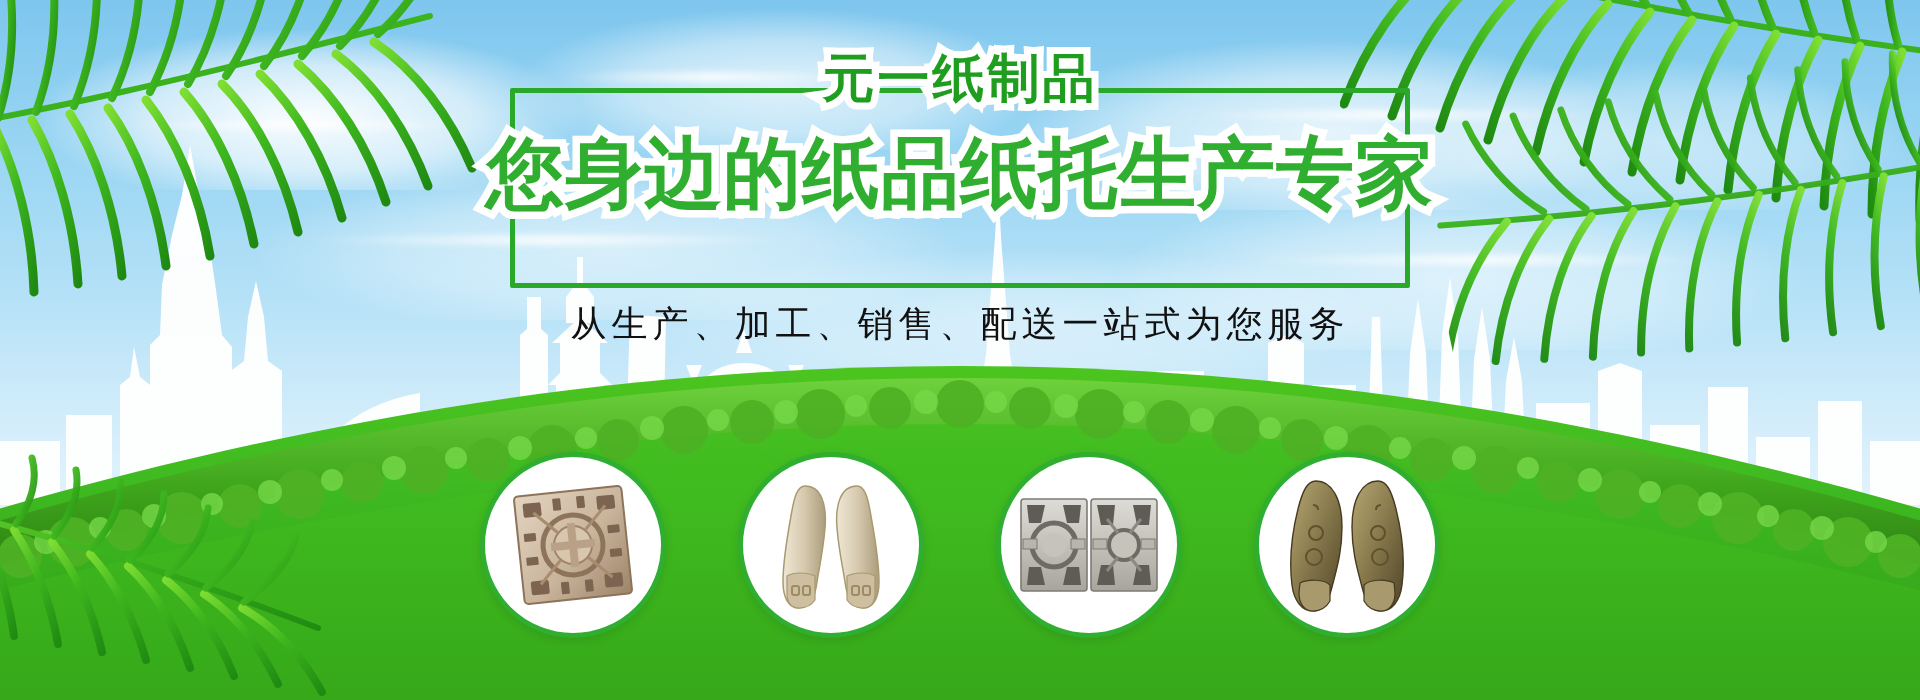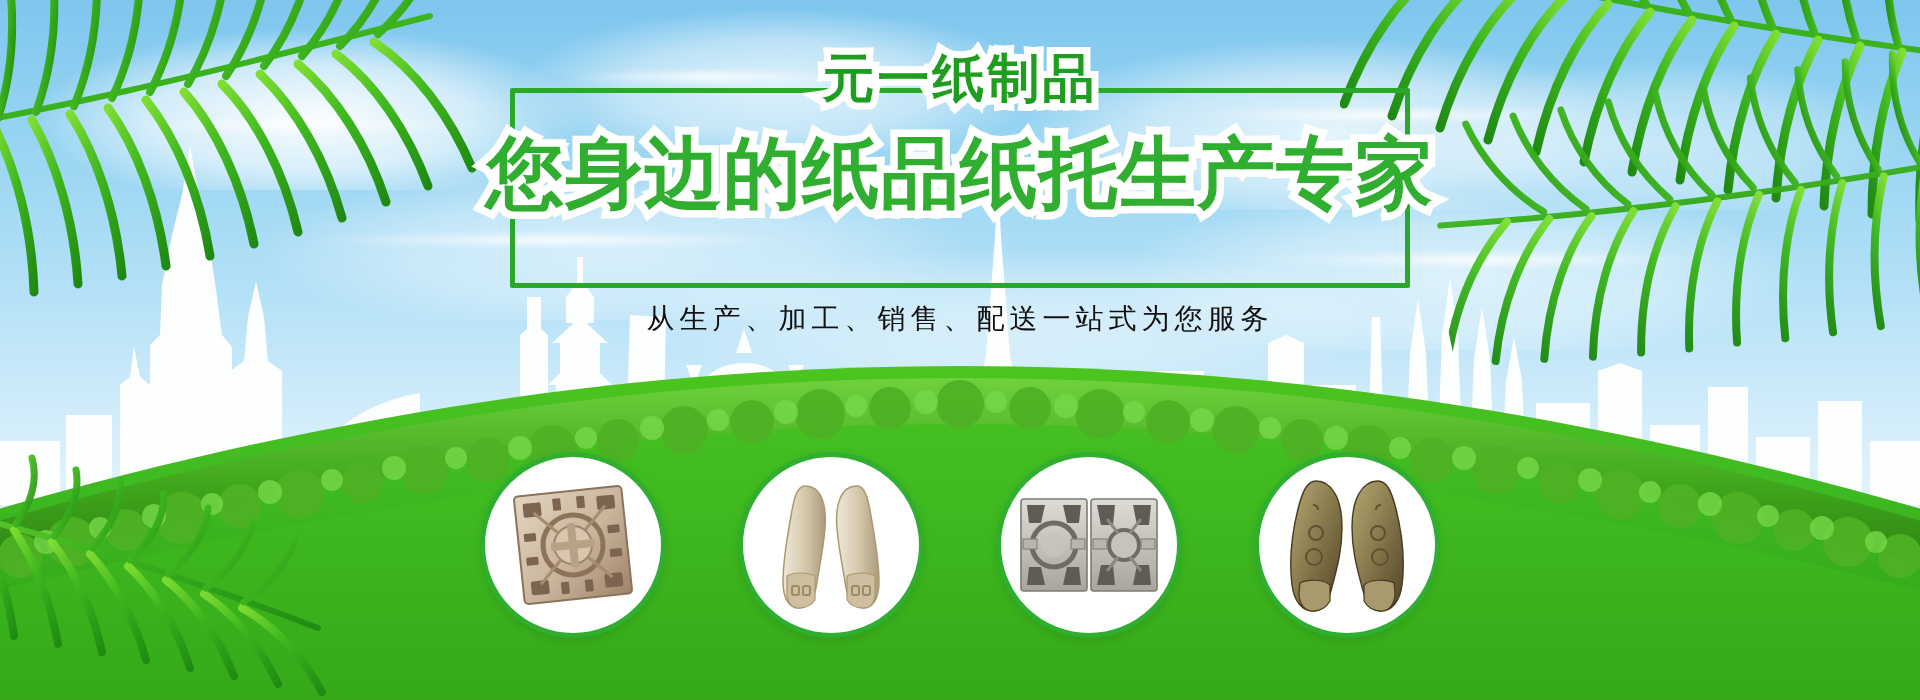--- a/index.html
+++ b/index.html
@@ -110,21 +110,21 @@
     line-height:1;
     z-index:3;
   }
 
   .subtitle {
     position:absolute;
     left:50%;
     top:300px;
     transform:translateX(-50%);
     white-space:nowrap;
-    font-size:28px;
+    font-size:36px;
     color:#111111;
     letter-spacing:5px;
     font-family:"DejaVu Sans","Liberation Sans",sans-serif;
     z-index:4;
   }
 
   
   .products {
     position:absolute;
     left:50%;

